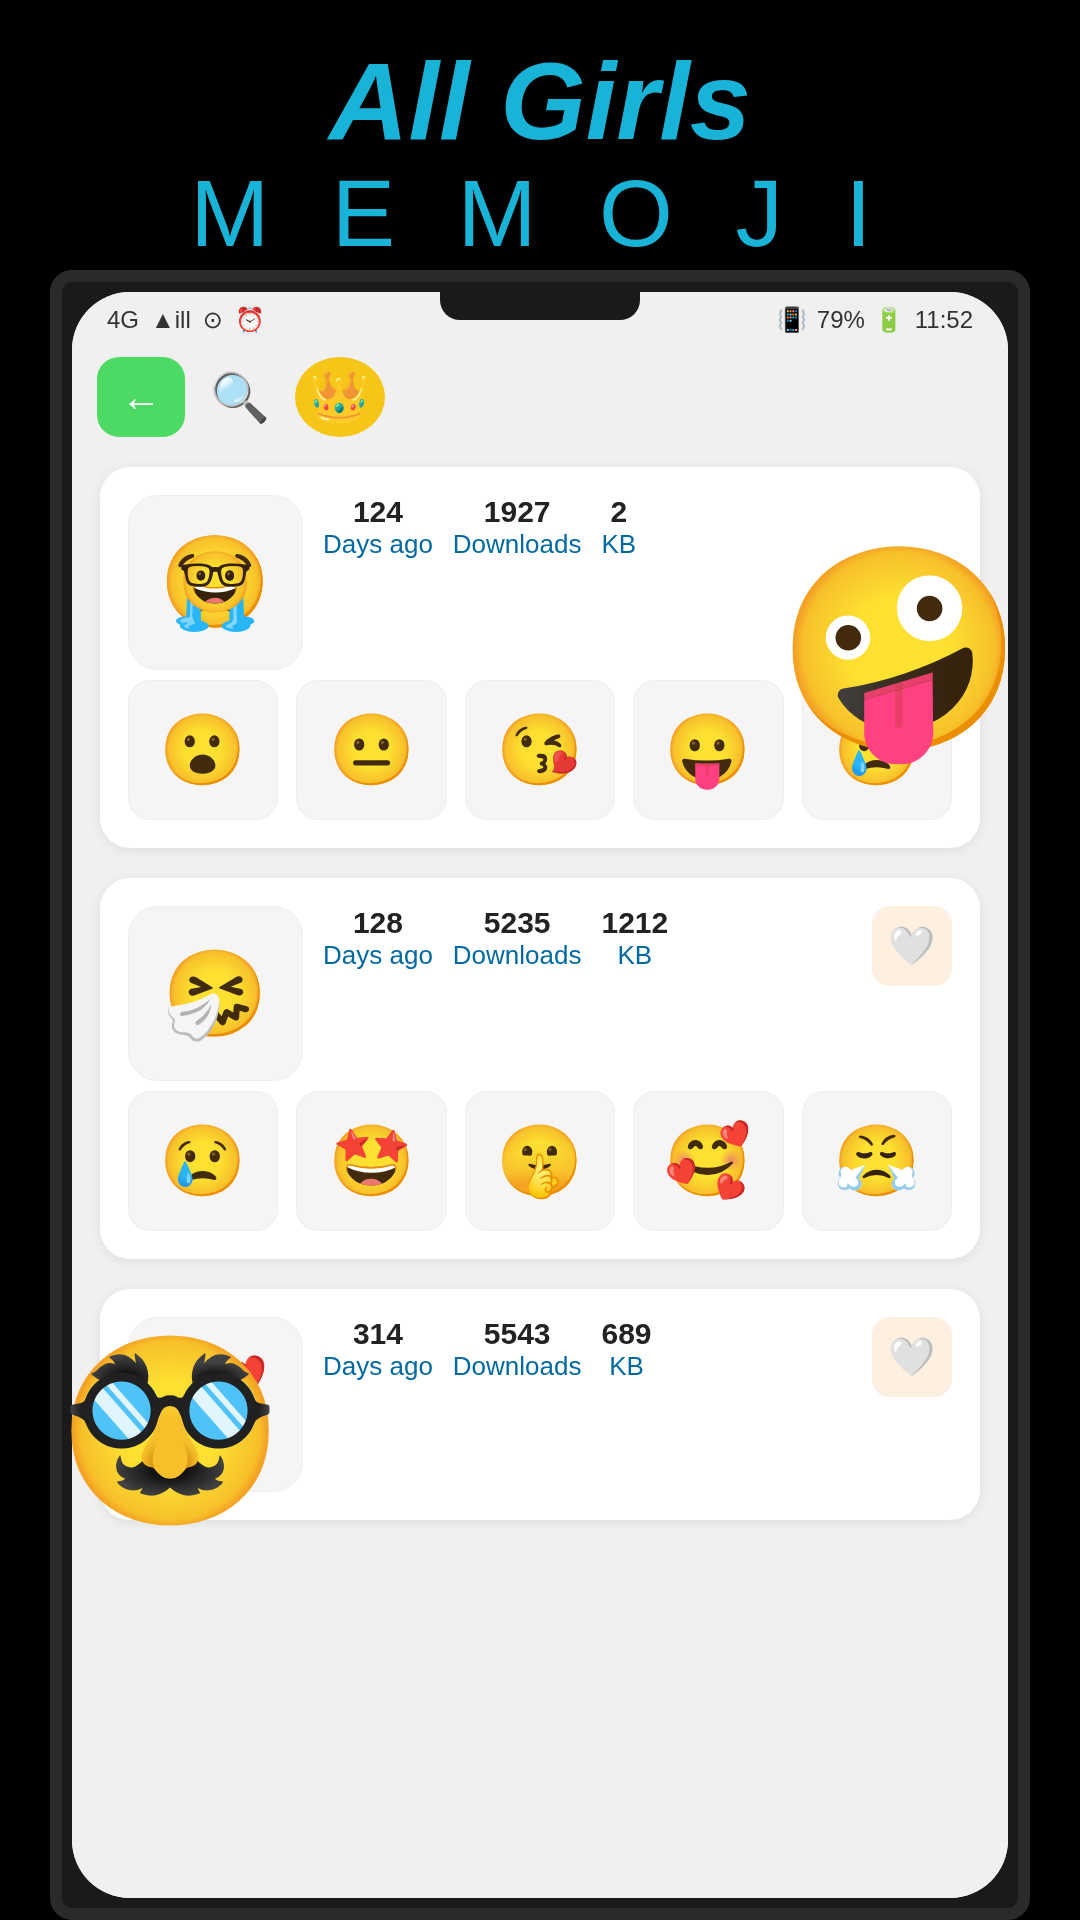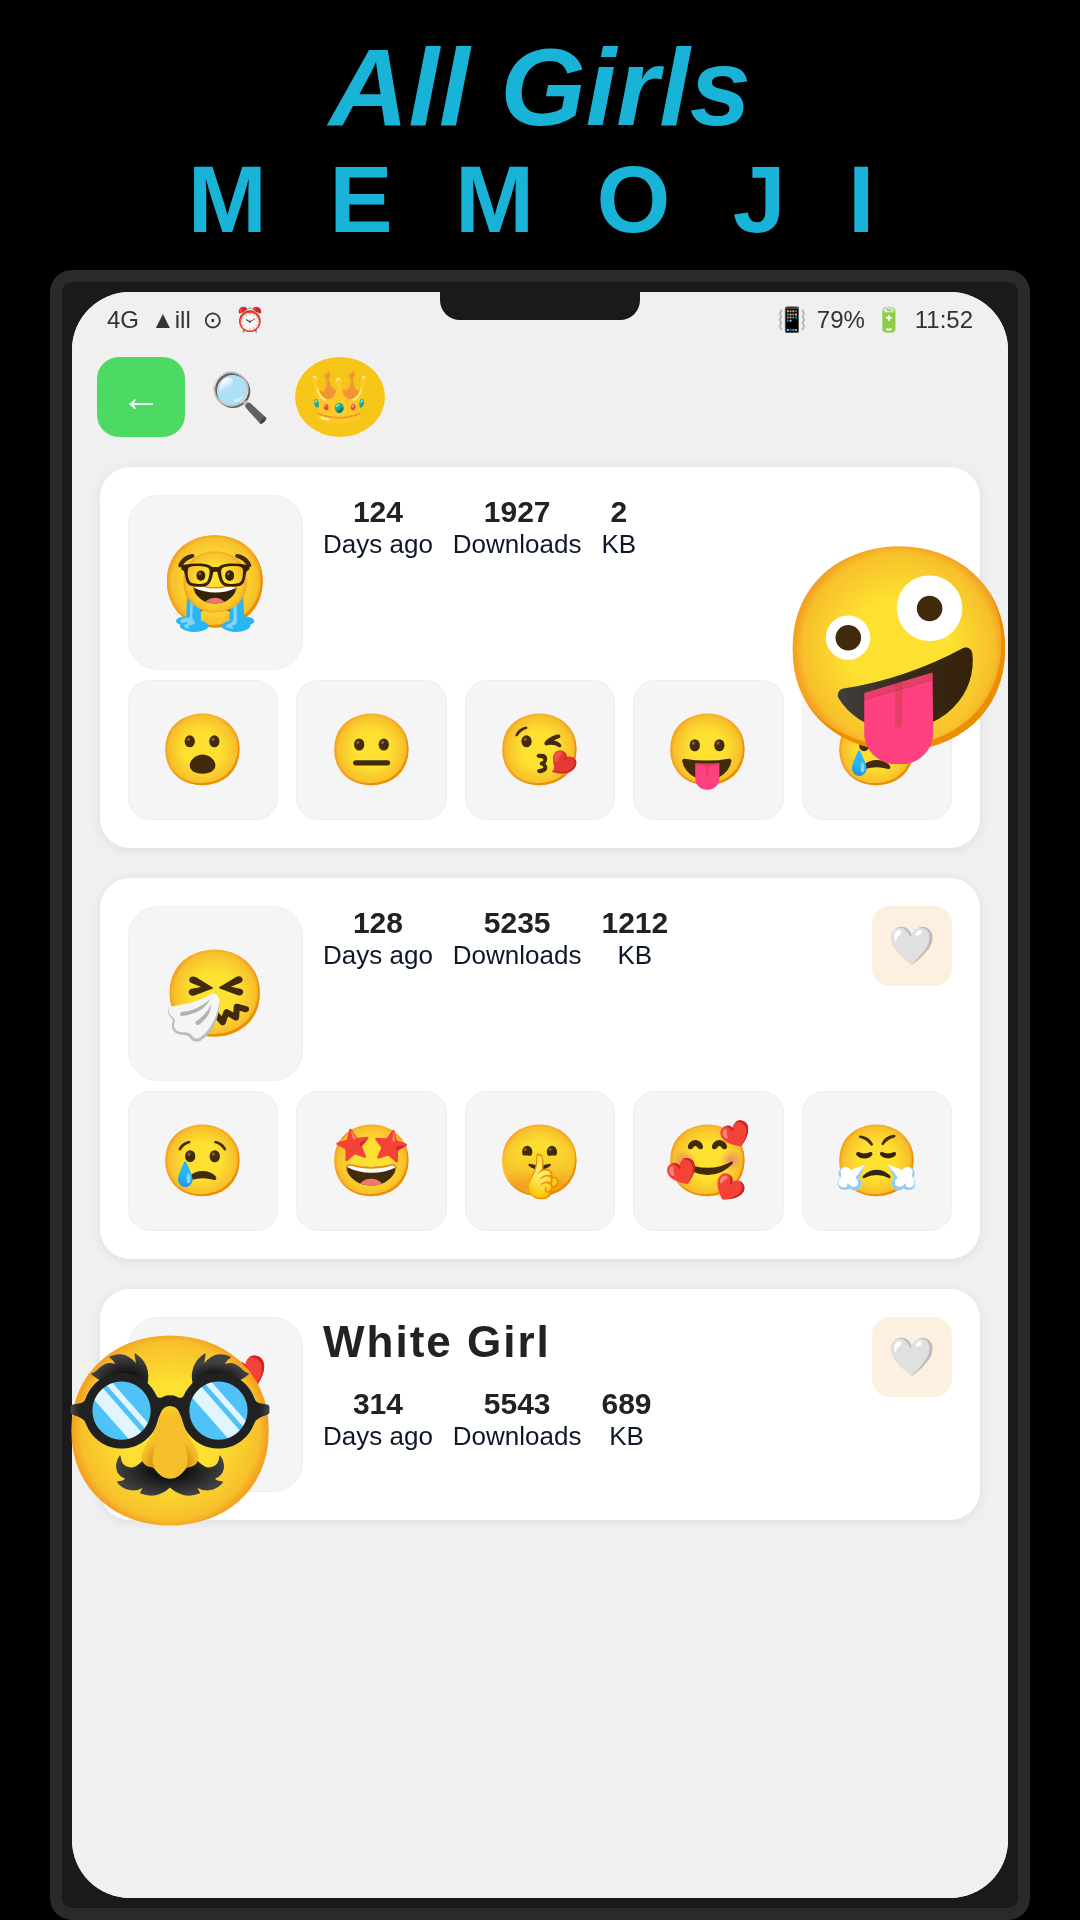--- a/index.html
+++ b/index.html
@@ -9,36 +9,36 @@
       width: 1080px;
       height: 1920px;
       background: #000;
       font-family: 'Arial', sans-serif;
       overflow: hidden;
       position: relative;
     }
 
     .header-section {
       text-align: center;
-      padding: 26px 20px 30px;
+      padding: 40px 20px 30px;
       position: relative;
       z-index: 2;
     }
 
     .title-line1 {
       font-size: 110px;
       font-weight: 900;
       color: #1ab3d8;
       font-style: italic;
       line-height: 1.1;
     }
 
     .title-line2 {
       font-size: 95px;
-      font-weight: 700;
+      font-weight: 400;
       color: #1ab3d8;
       letter-spacing: 18px;
       line-height: 1.1;
     }
 
     .phone-frame {
       position: absolute;
       top: 270px;
       left: 50px;
       right: 50px;
@@ -187,21 +187,21 @@
     }
 
     .stat-value {
       font-size: 30px;
       font-weight: 600;
       color: #222;
     }
 
     .stat-label {
       font-size: 26px;
-      color: #0f172a;
+      color: #0369a1;
     }
 
     .heart-btn {
       background: #fef0e0;
       border-radius: 18px;
       width: 80px;
       height: 80px;
       display: flex;
       align-items: center;
       justify-content: center;
@@ -373,21 +373,20 @@
           <div class="sticker-thumb">😤</div>
         </div>
       </div>
 
       <div class="pack-card">
         <div class="pack-header-row">
           <div class="pack-icon">
             <span style="font-size:85px;">🥰</span>
           </div>
           <div class="pack-info">
-            <div class="pack-name">White Girl</div>
             <div class="pack-stats">
               <div class="stat-item">
                 <div class="stat-value">314</div>
                 <div class="stat-label">Days ago</div>
               </div>
               <div class="stat-item">
                 <div class="stat-value">5543</div>
                 <div class="stat-label">Downloads</div>
               </div>
               <div class="stat-item">

